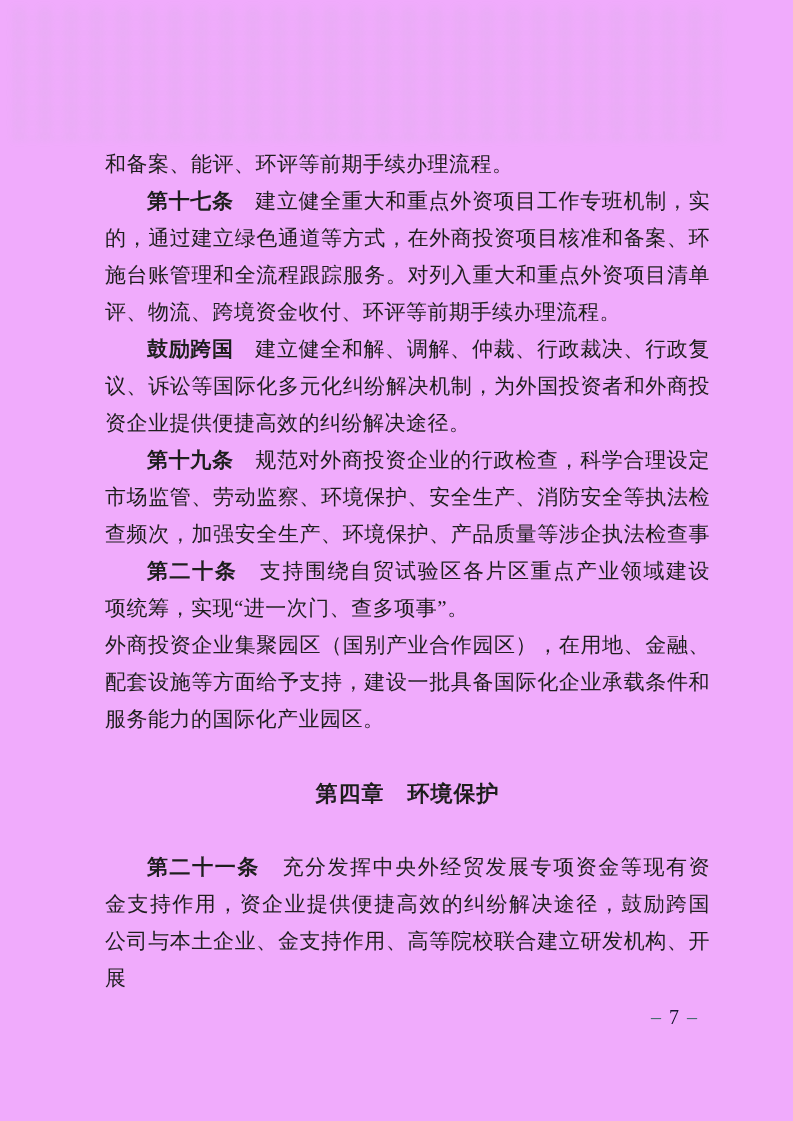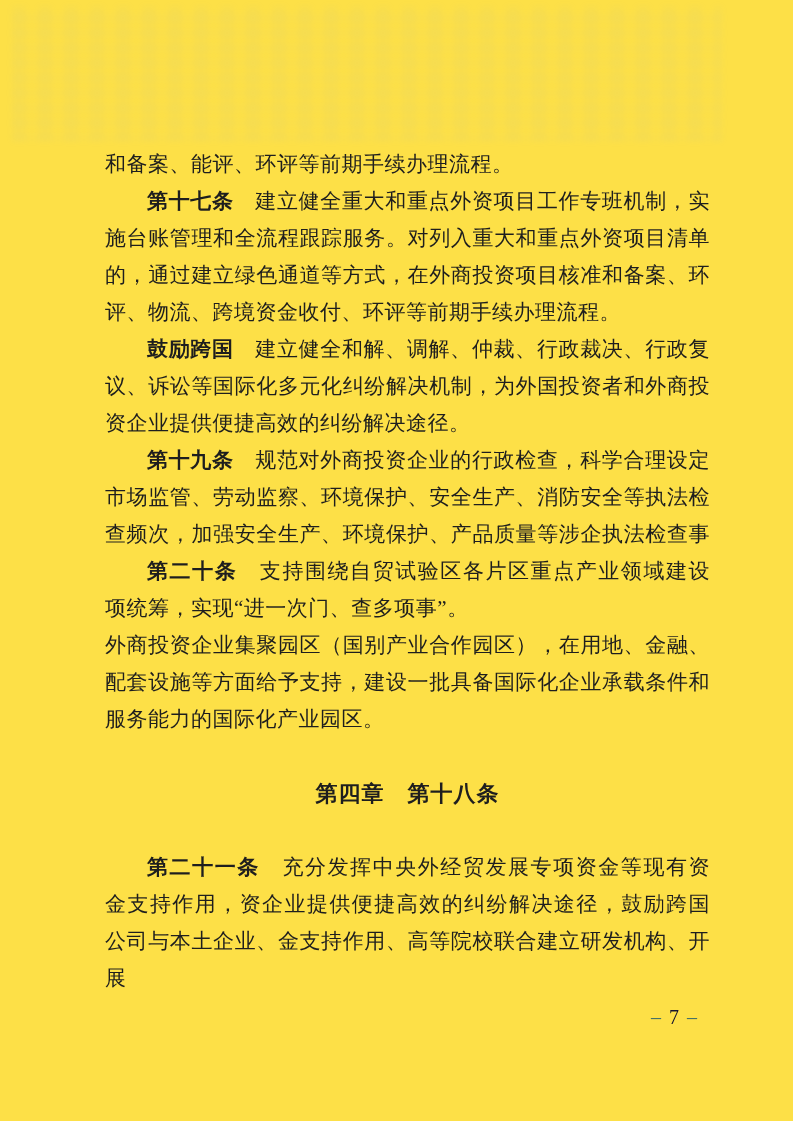--- a/index.html
+++ b/index.html
@@ -1,20 +1,20 @@
 <!DOCTYPE html>
 <html><head>
 <meta charset="utf-8">
 <style>
   html,body { margin:0; padding:0; background:#e8e8e8; }
   .page {
     position:relative;
     width:793px; height:1121px;
     margin:0 auto;
-    background:#fde047;
+    background:#f0abfc;
     overflow:hidden;
     font-family:"Liberation Serif", serif;
     color:#1e1e1e;
   }
   
   .bleed {
     position:absolute; left:12px; top:6px; width:710px; height:135px;
     background:
       repeating-linear-gradient(90deg, rgba(165,180,180,0.10) 0 14px, rgba(255,255,255,0) 14px 26px),
       repeating-linear-gradient(0deg, rgba(170,185,185,0.08) 0 6px, rgba(255,255,255,0) 6px 15px);
@@ -55,35 +55,35 @@
 </head>
 <body>
 
 <div class="page">
 
   <div class="bleed"></div>
 
   <div class="doc" id="doc">
       <div class="line">和备案、能评、环评等前期手续办理流程。</div>
       <div class="line just indent"><span class="article-label">第十七条</span>　建立健全重大和重点外资项目工作专班机制，实</div>
+      <div class="line just">的，通过建立绿色通道等方式，在外商投资项目核准和备案、环</div>
       <div class="line just">施台账管理和全流程跟踪服务。对列入重大和重点外资项目清单</div>
-      <div class="line just">的，通过建立绿色通道等方式，在外商投资项目核准和备案、环</div>
       <div class="line">评、物流、跨境资金收付、环评等前期手续办理流程。</div>
       <div class="line just indent"><span class="article-label">鼓励跨国</span>　建立健全和解、调解、仲裁、行政裁决、行政复</div>
       <div class="line just">议、诉讼等国际化多元化纠纷解决机制，为外国投资者和外商投</div>
       <div class="line">资企业提供便捷高效的纠纷解决途径。</div>
       <div class="line just indent"><span class="article-label">第十九条</span>　规范对外商投资企业的行政检查，科学合理设定</div>
       <div class="line just">市场监管、劳动监察、环境保护、安全生产、消防安全等执法检</div>
       <div class="line just">查频次，加强安全生产、环境保护、产品质量等涉企执法检查事</div>
       <div class="line just indent"><span class="article-label">第二十条</span>　支持围绕自贸试验区各片区重点产业领域建设</div>
       <div class="line">项统筹，实现“进一次门、查多项事”。</div>
       <div class="line just">外商投资企业集聚园区（国别产业合作园区），在用地、金融、</div>
       <div class="line just">配套设施等方面给予支持，建设一批具备国际化企业承载条件和</div>
       <div class="line">服务能力的国际化产业园区。</div>
-      <div class="chapter-heading">第四章　第十八条</div>
+      <div class="chapter-heading">第四章　环境保护</div>
       <div class="line just indent"><span class="article-label">第二十一条</span>　充分发挥中央外经贸发展专项资金等现有资</div>
       <div class="line just">金支持作用，资企业提供便捷高效的纠纷解决途径，鼓励跨国</div>
       <div class="line just">公司与本土企业、金支持作用、高等院校联合建立研发机构、开展</div>
     </div>
 
   <div class="page-number">
     <span class="dash">–</span><span class="num">7</span><span class="dash">–</span>
   </div>
 
 </div>

